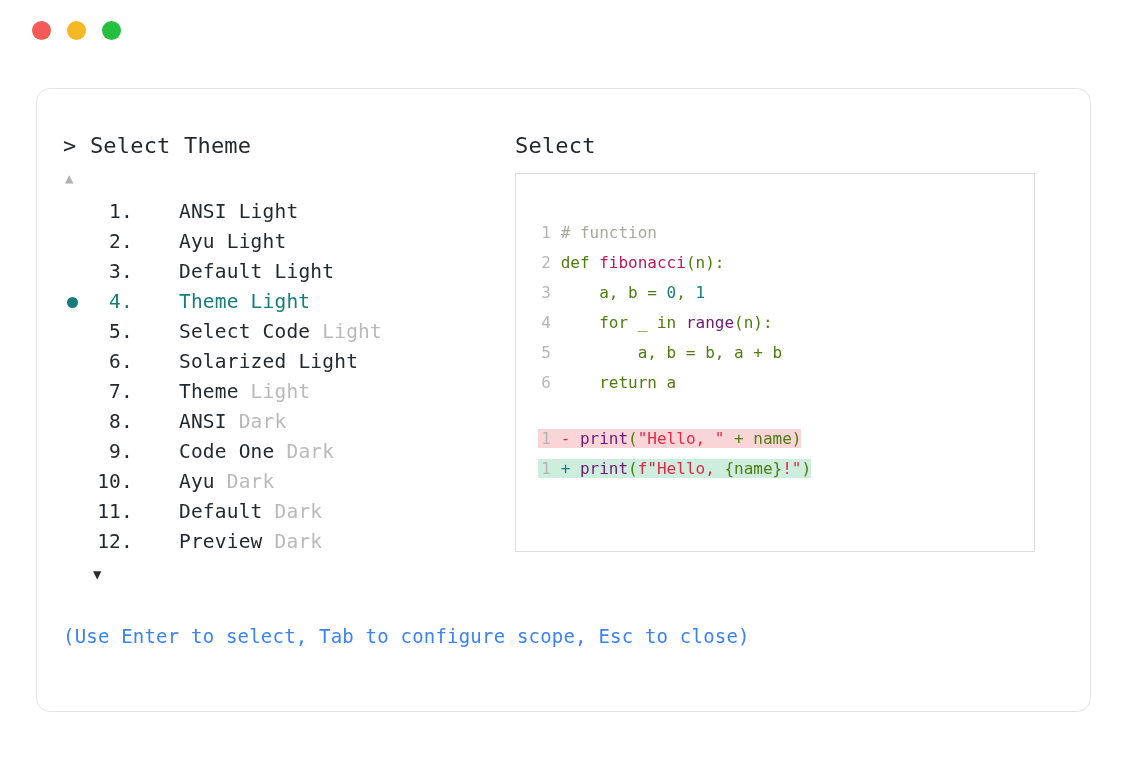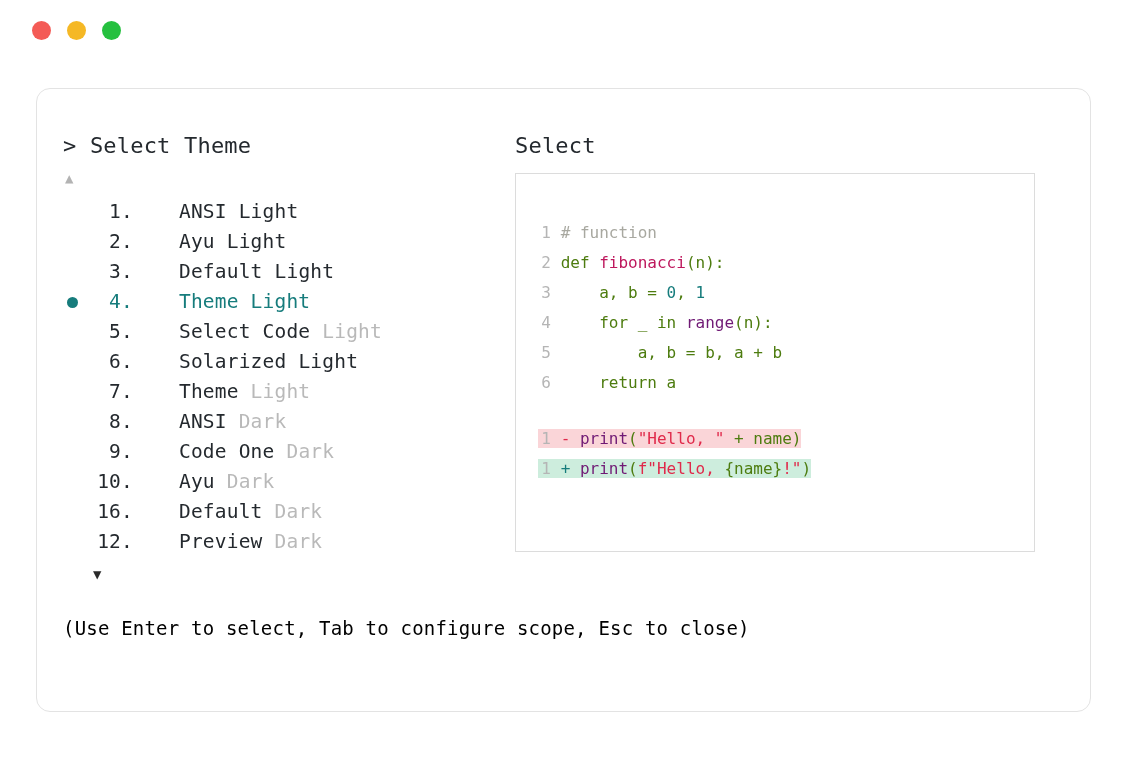--- a/index.html
+++ b/index.html
@@ -169,24 +169,24 @@
   .hl-del { background: #fad5d8; }
   .hl-add { background: #cdeddd; }
 
   
   .footer-arrow {
     padding-left: 28px;
     margin-top: 6px;
   }
   .hint {
     padding-left: 26px;
-    margin-top: 30px;
+    margin-top: 38px;
     font-size: 19px;
     line-height: 26px;
-    color: #000000;
+    color: #3b82f6;
     letter-spacing: 0.2px;
     white-space: pre;
   }
 </style>
 </head>
 <body>
 
 <div class="titlebar">
   <span class="dot" style="background: rgb(244, 91, 86);"></span>
   <span class="dot" style="background: rgb(245, 184, 37);"></span>
@@ -207,21 +207,21 @@
             <div class="theme-row"><span class="bullet-cell"></span><span class="idx">1.</span><span class="idx-dot"> </span><span class="tname">ANSI</span><span> </span><span class="tsuffix">Light</span></div>
             <div class="theme-row"><span class="bullet-cell"></span><span class="idx">2.</span><span class="idx-dot"> </span><span class="tname">Ayu</span><span> </span><span class="tsuffix">Light</span></div>
             <div class="theme-row"><span class="bullet-cell"></span><span class="idx">3.</span><span class="idx-dot"> </span><span class="tname">Default</span><span> </span><span class="tsuffix">Light</span></div>
             <div class="theme-row selected"><span class="bullet-cell"><span class="bullet" style="background: rgb(22, 124, 124);"></span></span><span class="idx">4.</span><span class="idx-dot"> </span><span class="tname">Theme</span><span> </span><span class="tsuffix">Light</span></div>
             <div class="theme-row"><span class="bullet-cell"></span><span class="idx">5.</span><span class="idx-dot"> </span><span class="tname">Select Code</span><span> </span><span class="tsuffix muted">Light</span></div>
             <div class="theme-row"><span class="bullet-cell"></span><span class="idx">6.</span><span class="idx-dot"> </span><span class="tname">Solarized</span><span> </span><span class="tsuffix">Light</span></div>
             <div class="theme-row"><span class="bullet-cell"></span><span class="idx">7.</span><span class="idx-dot"> </span><span class="tname">Theme</span><span> </span><span class="tsuffix muted">Light</span></div>
             <div class="theme-row"><span class="bullet-cell"></span><span class="idx">8.</span><span class="idx-dot"> </span><span class="tname">ANSI</span><span> </span><span class="tsuffix muted">Dark</span></div>
             <div class="theme-row"><span class="bullet-cell"></span><span class="idx">9.</span><span class="idx-dot"> </span><span class="tname">Code One</span><span> </span><span class="tsuffix muted">Dark</span></div>
             <div class="theme-row"><span class="bullet-cell"></span><span class="idx">10.</span><span class="idx-dot"> </span><span class="tname">Ayu</span><span> </span><span class="tsuffix muted">Dark</span></div>
-            <div class="theme-row"><span class="bullet-cell"></span><span class="idx">16.</span><span class="idx-dot"> </span><span class="tname">Default</span><span> </span><span class="tsuffix muted">Dark</span></div>
+            <div class="theme-row"><span class="bullet-cell"></span><span class="idx">11.</span><span class="idx-dot"> </span><span class="tname">Default</span><span> </span><span class="tsuffix muted">Dark</span></div>
             <div class="theme-row"><span class="bullet-cell"></span><span class="idx">12.</span><span class="idx-dot"> </span><span class="tname">Preview</span><span> </span><span class="tsuffix muted">Dark</span></div>
           </div>
 
       <div class="footer-arrow">
         <div class="arrow arrow-down">▼</div>
       </div>
     </div>
 
     <div class="col-right">
       <div class="col-header">Select</div>

